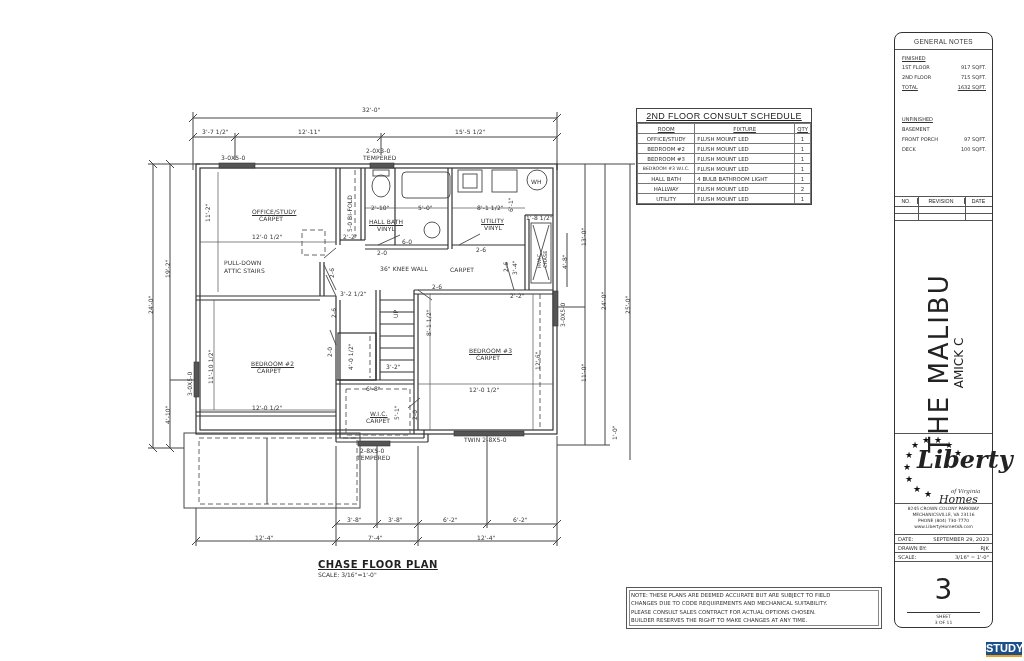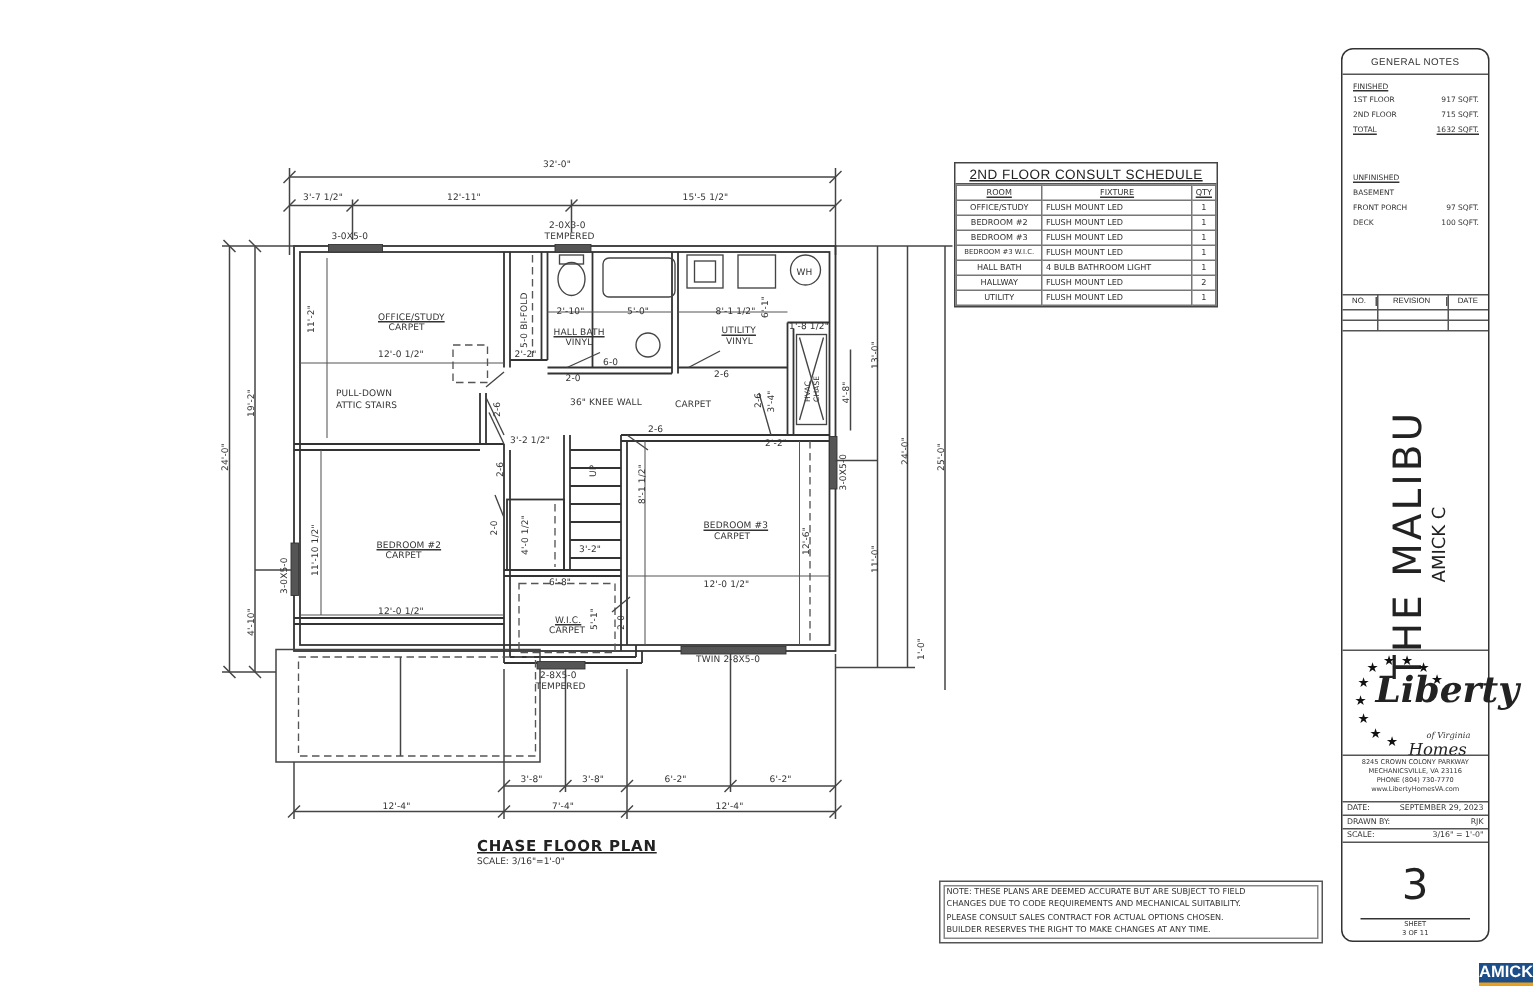--- a/index.html
+++ b/index.html
@@ -471,13 +471,13 @@
   <div class="tb-line" style="top:528px;"></div>
 
   <div class="sheet-num">3</div>
   <div class="sheet-rule"></div>
   <div class="sheet-lbl">
     <div>SHEET</div>
     <div>3 OF 11</div>
   </div>
 </div>
 
-<div class="caar">AMICK</div>
+<div class="caar">STUDY</div>
 
 </body></html>

